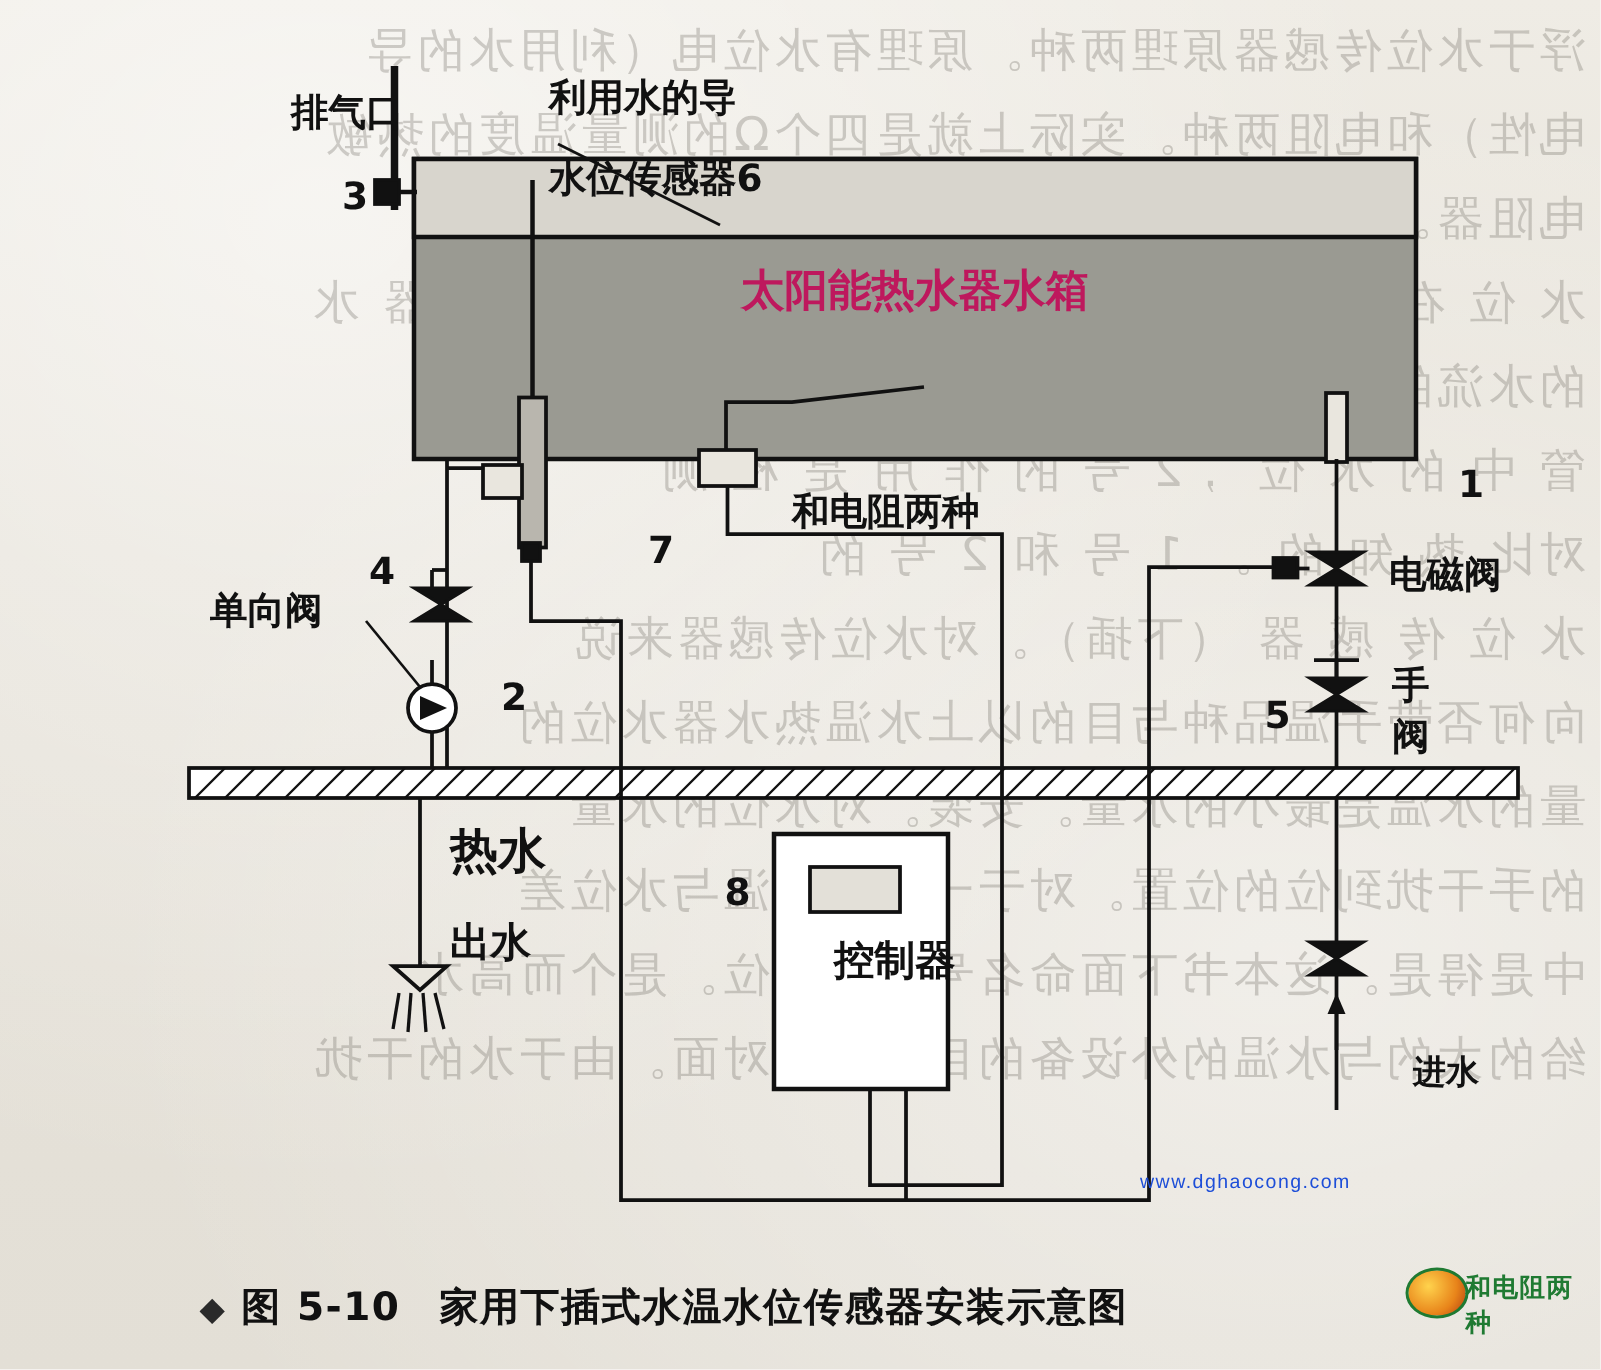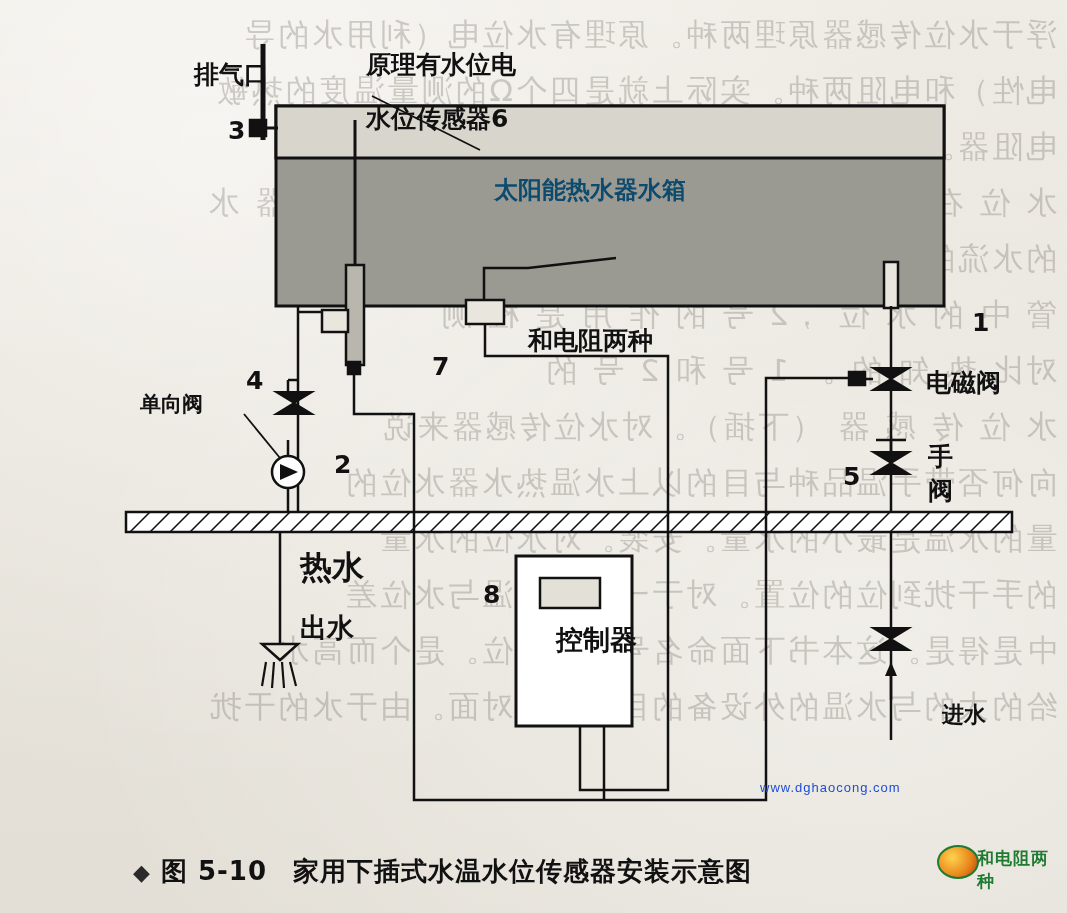--- a/index.html
+++ b/index.html
@@ -258,28 +258,28 @@
 
       <rect x="516" y="556" width="116" height="170" fill="#ffffff" stroke="#111111" stroke-width="3"></rect>
       <rect x="540" y="578" width="60" height="30" fill="#e3e0d8" stroke="#111111" stroke-width="2.5"></rect>
       <line x1="604" y1="726" x2="604" y2="800"></line>
 
     </g>
   </svg>
 
   <div class="lbl" style="left:166px; top:58px; font-size:25px;margin-left:28px;">排气口</div>
 
-  <div class="lbl" style="left:366px; top:48px; font-size:25px;">原理有水位电</div>
+  <div class="lbl" style="left:366px; top:48px; font-size:25px;">利用水的导</div>
   <div class="lbl" style="left:366px; top:82px; font-size:25px;margin-top:20px;">水位传感器6</div>
 
-  <div class="lbl" style="left:494px; top:174px; font-size:24px; color:#0c4a6e;">太阳能热水器水箱</div>
+  <div class="lbl" style="left:494px; top:174px; font-size:29px; color:#be185d;">太阳能热水器水箱</div>
 
   <div class="lbl" style="left:528px; top:324px; font-size:25px;">和电阻两种</div>
 
-  <div class="lbl" style="left:140px; top:390px; font-size:21px;">单向阀</div>
+  <div class="lbl" style="left:140px; top:390px; font-size:25px;">单向阀</div>
 
   <div class="lbl" style="left:926px; top:366px; font-size:25px;">电磁阀</div>
 
   <div class="lbl" style="left:928px; top:440px; font-size:25px;">手</div>
   <div class="lbl" style="left:928px; top:474px; font-size:25px;">阀</div>
 
   <div class="lbl" style="left:300px; top:546px; font-size:32px;">热水</div>
   <div class="lbl" style="left:300px; top:580px; font-size:27px;margin-top:30px;">出水</div>
 
   <div class="lbl" style="left:556px; top:622px; font-size:27px;">控制器</div>

